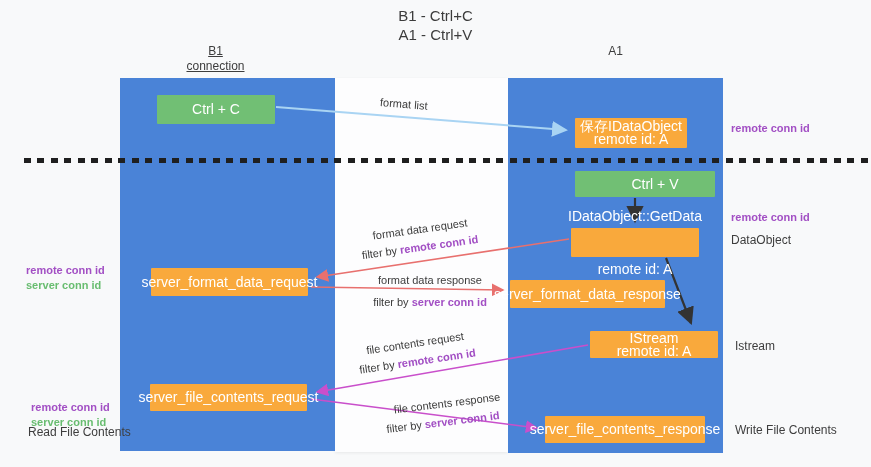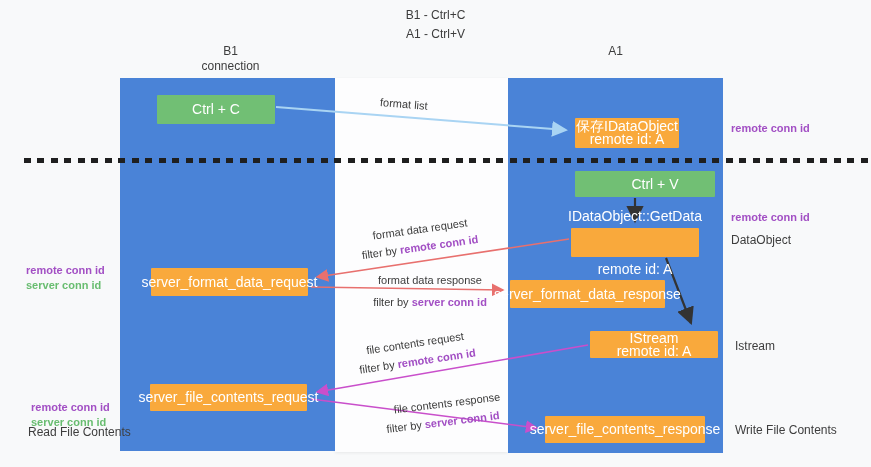--- a/index.html
+++ b/index.html
@@ -5,21 +5,21 @@
   html,body{margin:0;padding:0;}
   body{
     width:871px;height:467px;position:relative;overflow:hidden;
     background:#f8f9fa;
     font-family:"Liberation Sans","DejaVu Sans",sans-serif;
     color:#3d3d3d;
   }
   .abs{position:absolute;}
   .title{
     left:0;top:6px;width:871px;text-align:center;
-    font-size:12px;line-height:19px;color:#3c3c3c;z-index:5;
+    font-size:15px;line-height:19px;color:#3c3c3c;z-index:5;
   }
   .col-header{
     top:44px;text-align:center;font-size:12px;line-height:15px;color:#3d3d3d;z-index:5;
   }
   .lifeline{background:#4a83d7;z-index:1;}
   .gap-panel{
     left:335px;top:78px;width:173px;height:374px;background:#fdfdfe;
     box-shadow:0 1px 3px rgba(0,0,0,0.07);z-index:0;
   }
   .dashline{
@@ -41,21 +41,21 @@
   .dark{color:#3d3d3d;}
 </style>
 </head>
 <body>
 
 <div class="abs title">
   <div>B1 - Ctrl+C</div>
   <div>A1 - Ctrl+V</div>
 </div>
 
-<div class="abs col-header" style="left:123px;width:215px;">
+<div class="abs col-header" style="left:108px;width:215px;text-decoration:underline;">
   <div>B1</div>
   <div>connection</div>
 </div>
 <div class="abs col-header" style="left:508px;width:215px;">
   <div>A1</div>
 </div>
 
 <div class="abs gap-panel"></div>
 <div class="abs lifeline" style="left:120px;top:78px;width:215px;height:373px;"></div>
 <div class="abs lifeline" style="left:508px;top:78px;width:215px;height:375px;"></div>
@@ -82,21 +82,21 @@
   <line x1="666" y1="258" x2="691" y2="323" stroke="#333333" stroke-width="2.2" marker-end="url(#mBlack)"></line>
   <line x1="569" y1="239" x2="317" y2="277" stroke="#e8706e" stroke-width="1.6" marker-end="url(#mSalmon)"></line>
   <line x1="311" y1="287" x2="503" y2="290" stroke="#e8706e" stroke-width="1.6" marker-end="url(#mSalmon)"></line>
   <line x1="588" y1="345" x2="317" y2="392" stroke="#c94fcb" stroke-width="1.6" marker-end="url(#mMagenta)"></line>
   <line x1="311" y1="399" x2="537" y2="428" stroke="#c94fcb" stroke-width="1.6" marker-end="url(#mMagenta)"></line>
 </svg>
 
 <div class="abs node green" style="left:157px;top:95px;width:118px;height:29px;">
   <div>Ctrl + C</div>
 </div>
-<div class="abs node orange" style="left:575px;top:118px;width:104px;height:30px;">
+<div class="abs node orange" style="left:575px;top:118px;width:112px;height:30px;">
   <div>保存IDataObject</div>
   <div>remote id: A</div>
 </div>
 <div class="abs node green" style="left:575px;top:171px;width:120px;height:26px;padding-left:20px;">
   <div>Ctrl + V</div>
 </div>
 <div class="abs node orange" style="left:571px;top:228px;width:128px;height:29px;gap:40px;">
   <div>IDataObject::GetData</div>
   <div>remote id: A</div>
 </div>

